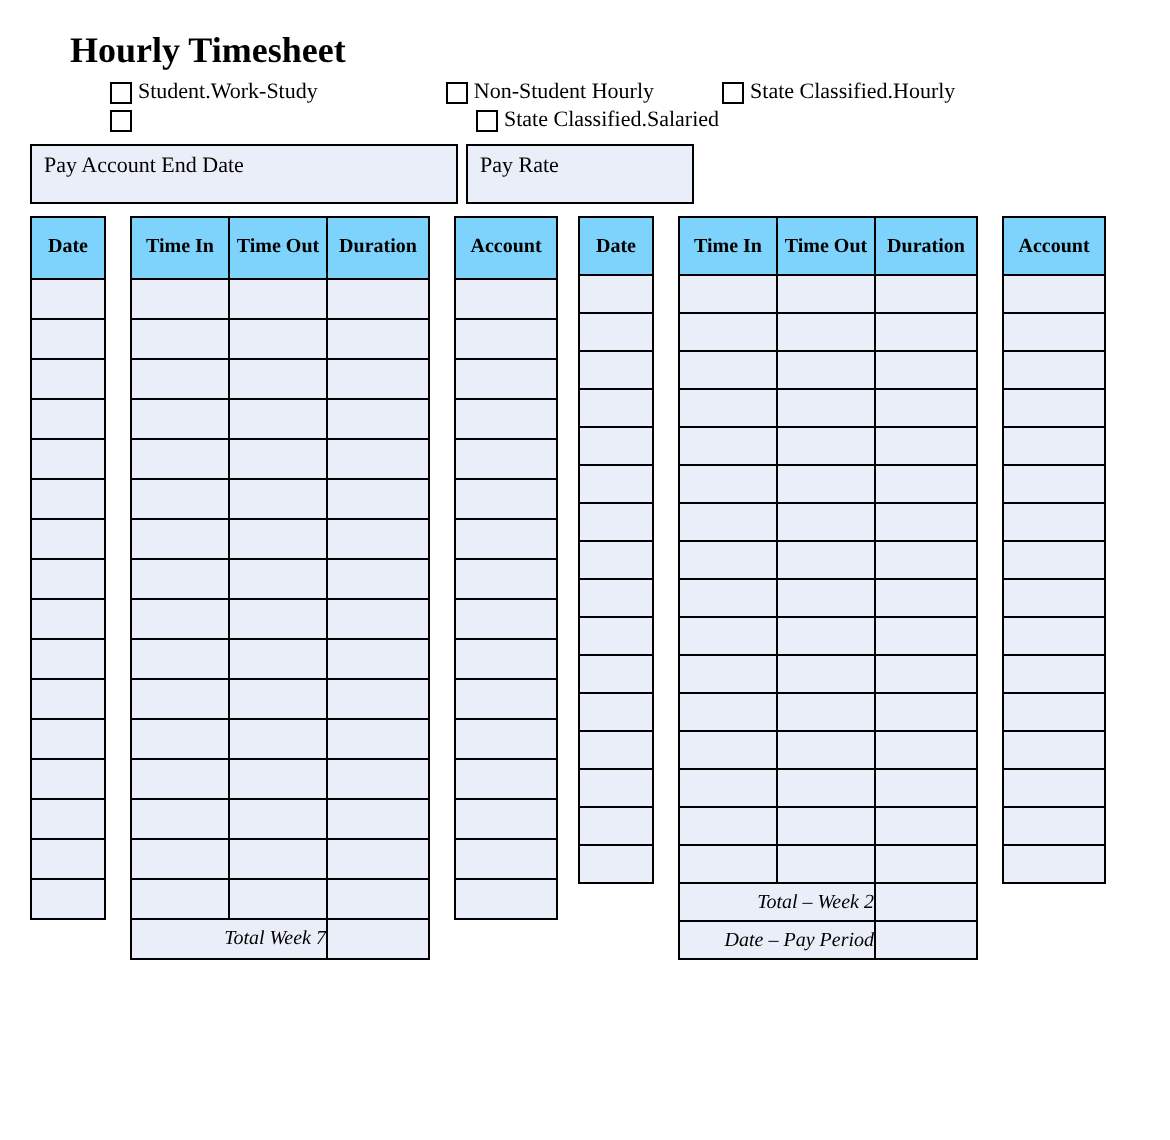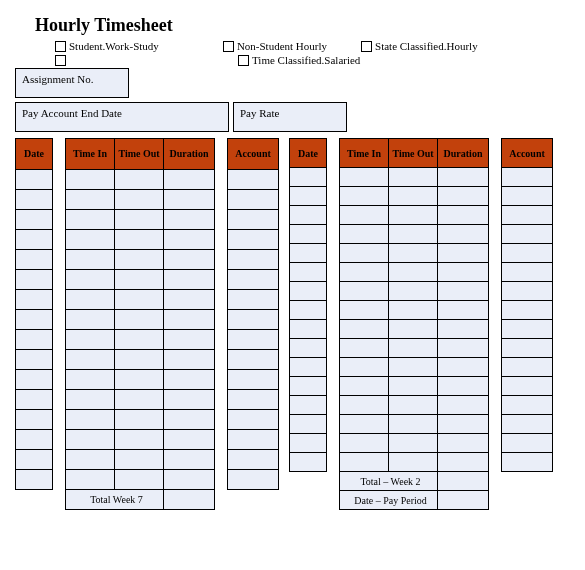--- a/index.html
+++ b/index.html
@@ -55,37 +55,38 @@
   }
   .timesheet-table th,
   .timesheet-table td {
     border: 1px solid #000;
     padding: 0;
     height: 18px;
     font-size: 10px;
     text-align: center;
   }
   .timesheet-table th {
-    background: #c2410c;
+    background: #7dd3fc;
     font-weight: bold;
     height: 24px;
     padding: 2px 3px;
   }
   .timesheet-table td {
     background: #eaeef8;
   }
   .col-date { width: 30px; }
   .col-time { width: 42px; }
   .col-dur  { width: 44px; margin-top: 20px; }
   .col-acct { width: 44px; }
   .gap-col { width: 6px; border: none !important; background: #fff !important; }
   .total-row td.total-label {
-    text-align: center;
+    text-align: right;
     padding-left: 4px;
     font-size: 10px;
+    font-style: italic;
   }
   .noborder { border: none !important; background: #fff !important; }
 </style>
 </head>
 <body>
 
 <div class="title">Hourly Timesheet</div>
 
 <div class="checkbox-row">
   <div class="checkbox-item">
@@ -103,26 +104,25 @@
     <span>State Classified.Hourly</span>
   </div>
 </div>
 <div class="checkbox-row">
   <div class="checkbox-item">
     <span class="cbox"></span>
   </div>
   <div style="width:148px;"></div>
   <div class="checkbox-item">
     <span class="cbox"></span>
-    <span>Time Classified.Salaried</span>
+    <span>State Classified.Salaried</span>
   </div>
 </div>
 
 <div class="info-grid">
-  <div class="info-cell" style="width:100px">Assignment No.</div>
 </div>
 <div class="info-grid">
   <div class="info-cell" style="width:200px">Pay Account End Date</div>
   <div class="info-cell" style="width:100px">Pay Rate</div>
 </div>
 
 <div class="two-tables">
 
   <table class="timesheet-table">
     <tbody>

